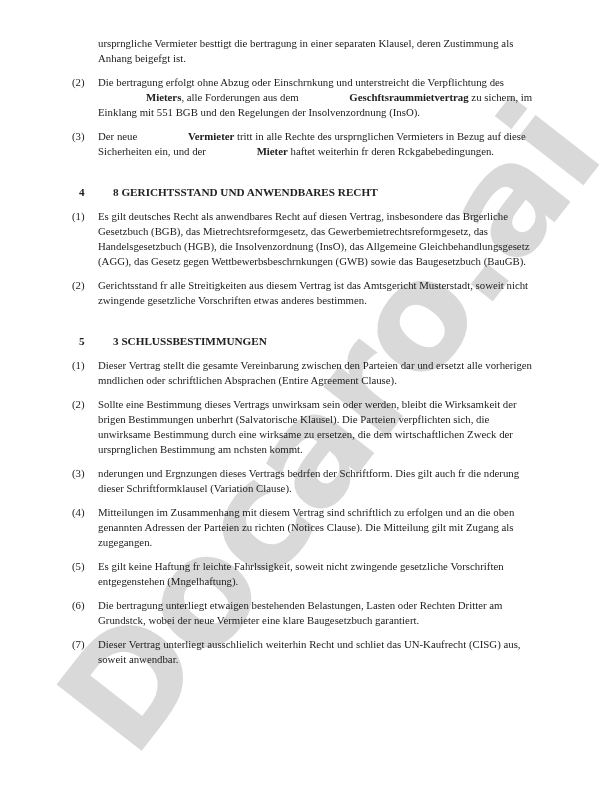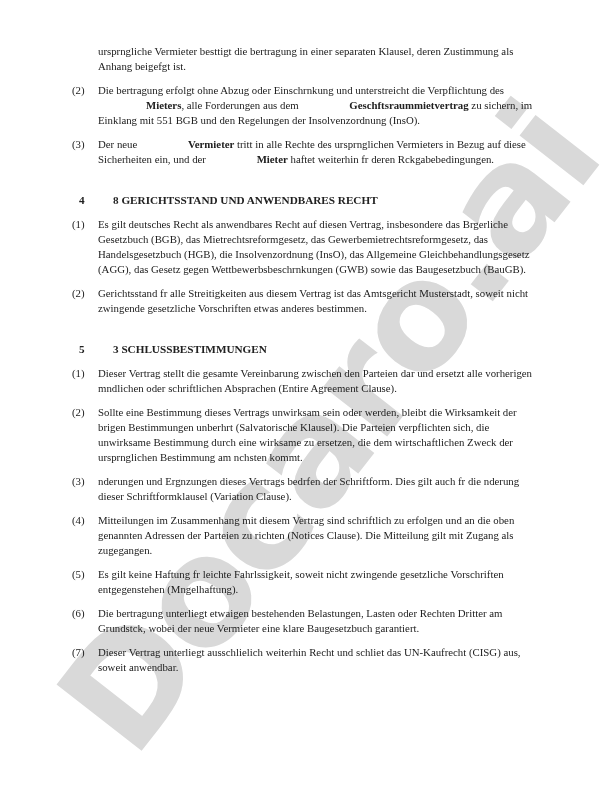--- a/index.html
+++ b/index.html
@@ -20,21 +20,21 @@
     font-size: 148px;
     letter-spacing: -3px;
     color: #d9d9d9;
     white-space: nowrap;
     z-index: 1;
     user-select: none;
   }
   .content {
     position: absolute;
     left: 72px;
-    top: 44px;
+    top: 36px;
     width: 472px;
     z-index: 2;
     font-family: "Liberation Serif", "DejaVu Serif", serif;
     font-size: 10.8px;
     line-height: 15px;
     color: #212121;
     text-align: left;
   }
   .block { display: flex; margin: 0 0 9px 0; }
   .block .num { flex: 0 0 26px; width: 26px; }

